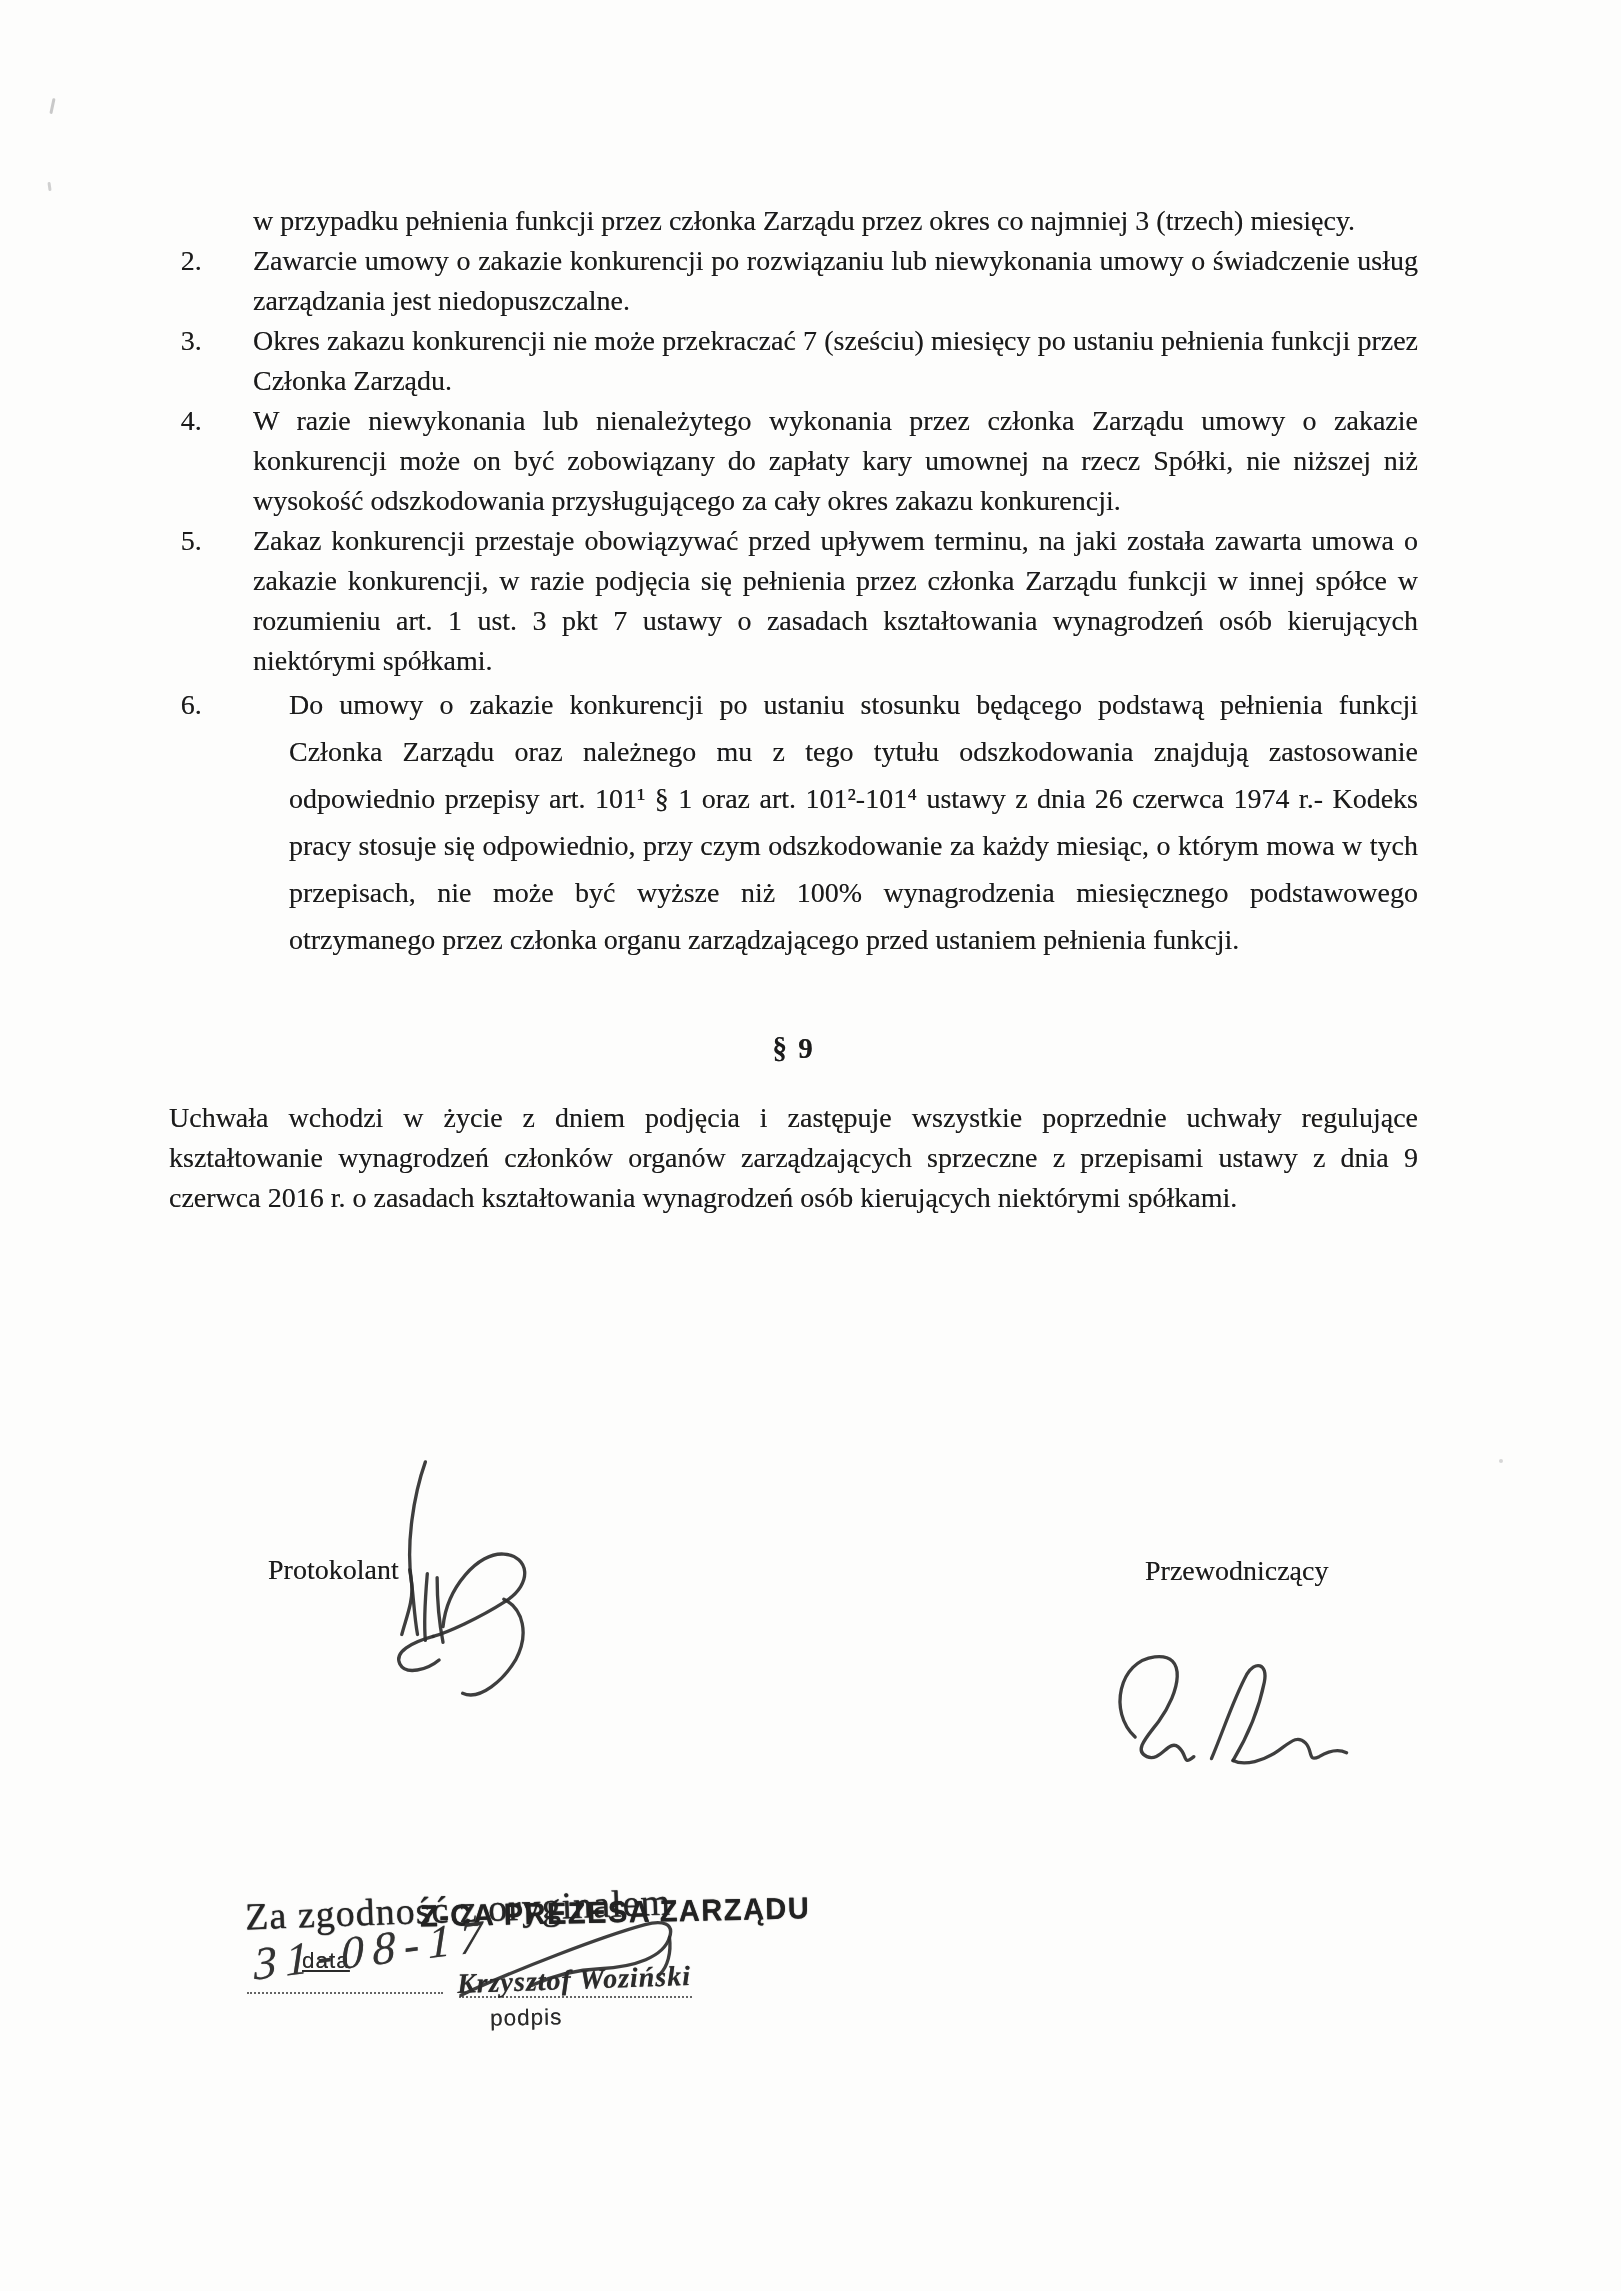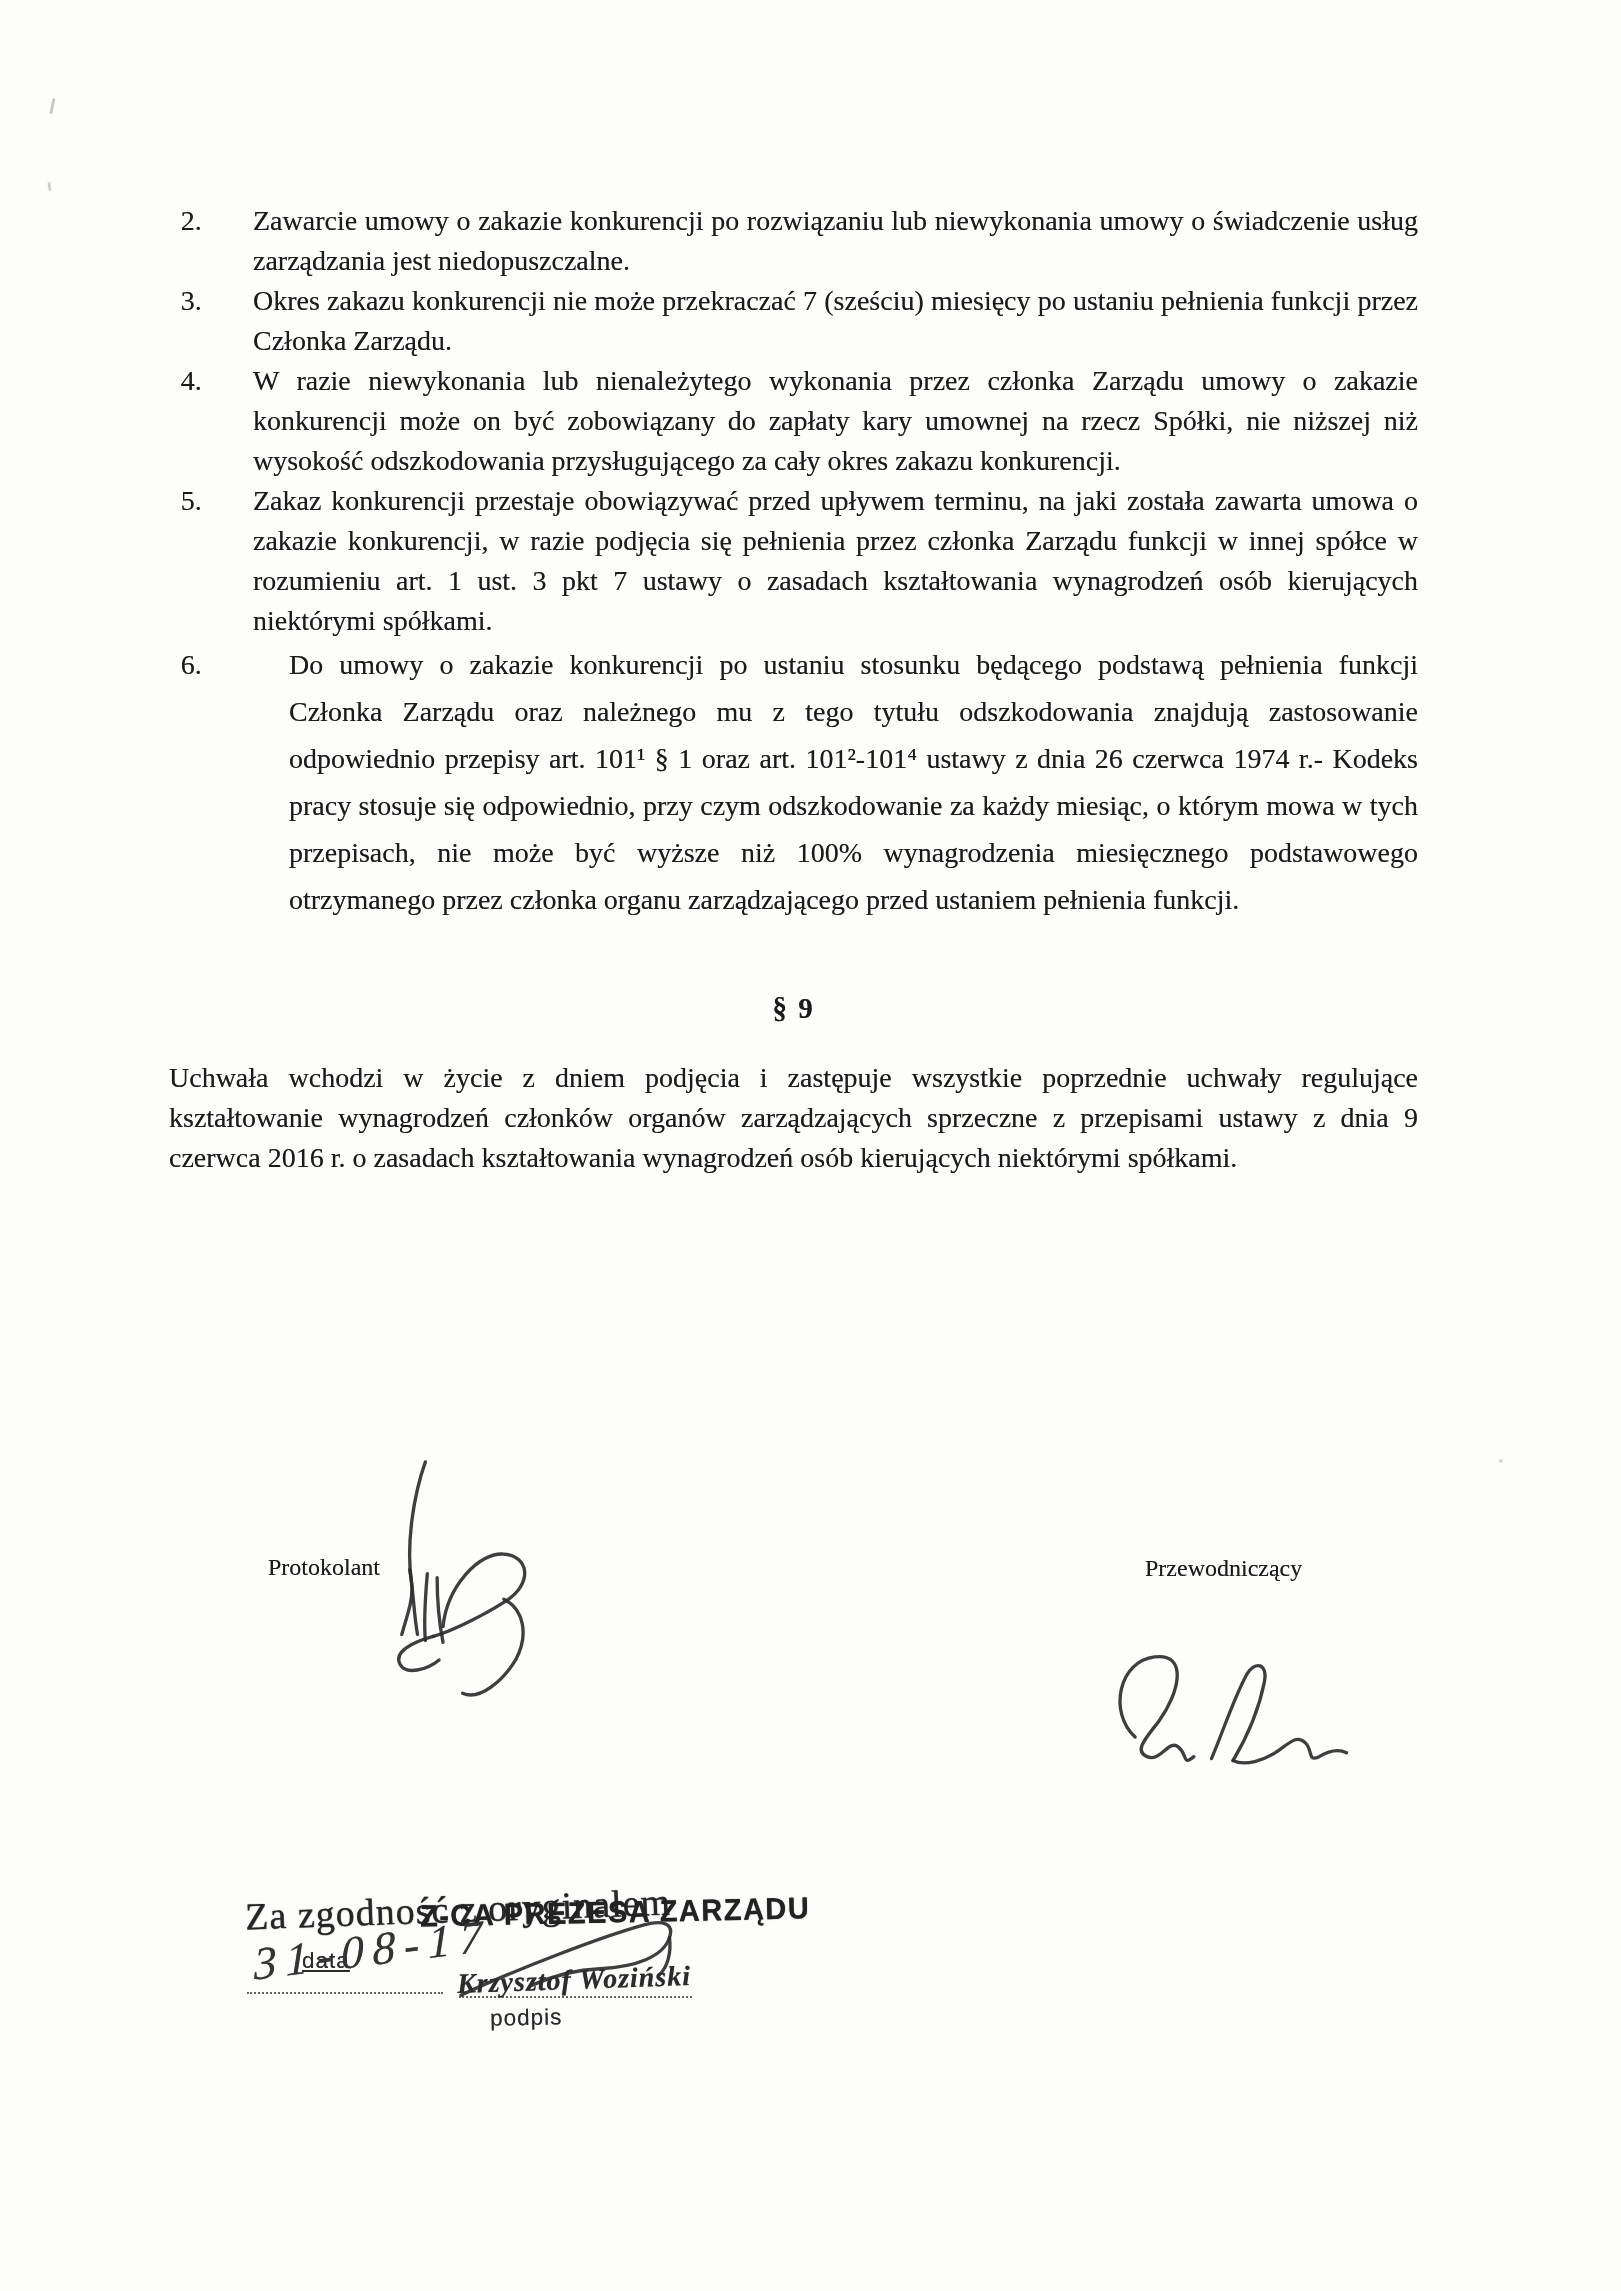--- a/index.html
+++ b/index.html
@@ -24,21 +24,21 @@
   .itext{flex:1;text-align:justify;}
   .wide .itext{line-height:47px;margin-left:36px;}
   .wide .num{line-height:47px;}
   .section-header{
     text-align:center;font-size:29px;font-weight:600;
     margin-top:65px;margin-bottom:0;letter-spacing:2px;
   }
   .closing{margin-top:30px;text-align:justify;}
   
   .role-label{
-    position:absolute;font-size:24px;
+    position:absolute;font-size:28px;
     text-shadow:0 0 0.5px rgba(20,20,20,.55);
   }
   .sig-svg{position:absolute;}
   .sig-svg path{fill:none;stroke:#2e2e2e;stroke-width:3.4;stroke-linecap:round;stroke-linejoin:round;opacity:.92;}
   
   .stamp-serif{
     position:absolute;left:245px;top:1887px;
     font-size:38px;letter-spacing:1px;color:#262626;
     transform:rotate(-2deg);
     text-shadow:0 0 1px rgba(30,30,30,.7), 0.5px 0.5px 0 rgba(30,30,30,.35);
@@ -88,20 +88,24 @@
 <body>
 
 <div class="page">
 
   <div class="speck s1"></div>
   <div class="speck s2"></div>
   <div class="speck s3"></div>
 
   <div class="content">
 
+    <div class="list-item">
+      <div class="num"></div>
+      <div class="itext">w przypadku pełnienia funkcji przez członka Zarządu przez okres co najmniej 3 (trzech) miesięcy.</div>
+    </div>
 
     <div class="list-item">
       <div class="num">2.</div>
       <div class="itext">Zawarcie umowy o zakazie konkurencji po rozwiązaniu lub niewykonania umowy o świadczenie usług zarządzania jest niedopuszczalne.</div>
     </div>
 
     <div class="list-item">
       <div class="num">3.</div>
       <div class="itext">Okres zakazu konkurencji nie może przekraczać 7 (sześciu) miesięcy po ustaniu pełnienia funkcji przez Członka Zarządu.</div>
     </div>

